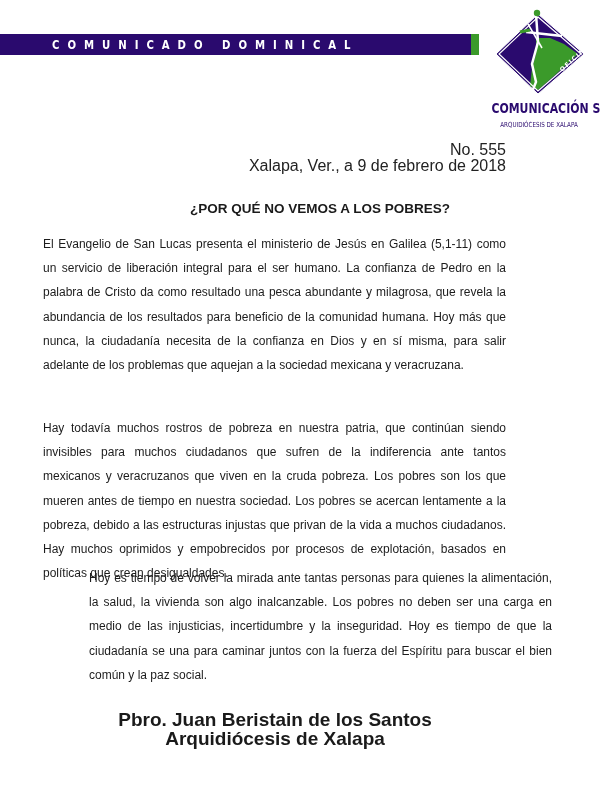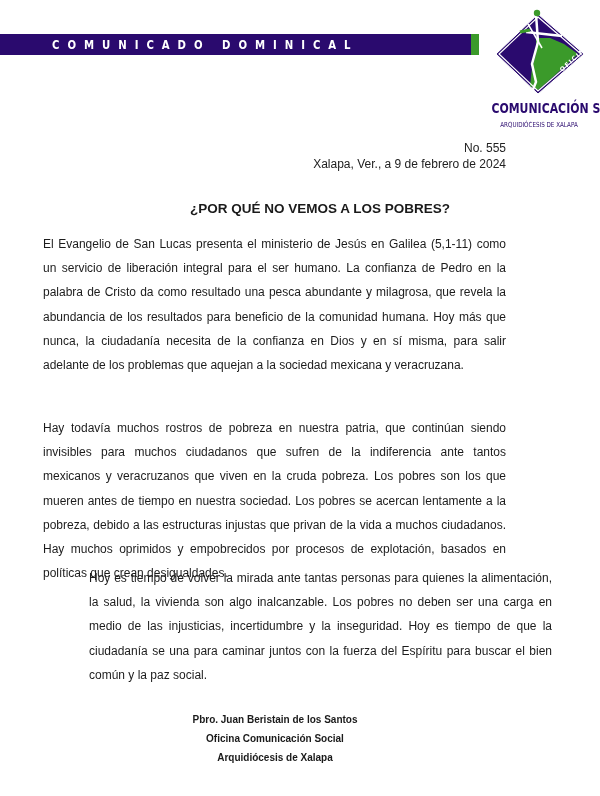--- a/index.html
+++ b/index.html
@@ -78,21 +78,21 @@
     font-family: "DejaVu Sans", sans-serif;
     font-size: 7px;
     white-space: nowrap;
     transform: scaleX(0.8);
     transform-origin: center center;
   }
   .meta {
     position: absolute;
     right: 94px;
     text-align: right;
-    font-size: 12px;
+    font-size: 16px;
     color: #222;
     white-space: nowrap;
   }
   .meta.no { top: 141px; }
   .meta.date { top: 157px; }
   .title {
     position: absolute;
     left: 0;
     top: 201px;
     width: 640px;
@@ -114,21 +114,21 @@
   .p1 { top: 220px; }
   .p2 { top: 404px; }
   .p3 { top: 554px; margin-left: 46px; }
   .signature {
     position: absolute;
     left: 0;
     top: 710px;
     width: 550px;
     text-align: center;
     font-weight: bold;
-    font-size: 10px;
+    font-size: 19px;
     line-height: 19.2px;
     color: #1a1a1a;
   }
 </style>
 </head>
 <body>
 
 <div class="banner"></div>
 <div class="banner-green"></div>
 <div class="banner-text">COMUNICADO DOMINICAL</div>
@@ -147,25 +147,24 @@
   <circle cx="45" cy="5" r="3.2" fill="#3b9a2a"></circle>
   <path d="M28,24 L38,22" stroke="#3b9a2a" stroke-width="3" fill="none"></path>
 
   <text x="70" y="64" fill="#ffffff" font-size="6" font-family="DejaVu Sans, sans-serif" font-weight="bold" transform="rotate(-42 70 64)" letter-spacing="1.5">OFICINA DE</text>
 </svg>
 
 <div class="logo-title">COMUNICACIÓN SOCIAL</div>
 <div class="logo-sub">ARQUIDIÓCESIS DE XALAPA</div>
 
 <div class="meta no">No. 555</div>
-<div class="meta date">Xalapa, Ver., a 9 de febrero de 2024</div>
+<div class="meta date">Xalapa, Ver., a 9 de febrero de 2018</div>
 
 <div class="title">¿POR QUÉ NO VEMOS A LOS POBRES?</div>
 
 <p class="body p1">El Evangelio de San Lucas presenta el ministerio de Jesús en Galilea (5,1-11) como un servicio de liberación integral para el ser humano. La confianza de Pedro en la palabra de Cristo da como resultado una pesca abundante y milagrosa, que revela la abundancia de los resultados para beneficio de la comunidad humana. Hoy más que nunca, la ciudadanía necesita de la confianza en Dios y en sí misma, para salir adelante de los problemas que aquejan a la sociedad mexicana y veracruzana.</p>
 <p class="body p2">Hay todavía muchos rostros de pobreza en nuestra patria, que continúan siendo invisibles para muchos ciudadanos que sufren de la indiferencia ante tantos mexicanos y veracruzanos que viven en la cruda pobreza. Los pobres son los que mueren antes de tiempo en nuestra sociedad. Los pobres se acercan lentamente a la pobreza, debido a las estructuras injustas que privan de la vida a muchos ciudadanos. Hay muchos oprimidos y empobrecidos por procesos de explotación, basados en políticas que crean desigualdades.</p>
 <p class="body p3">Hoy es tiempo de volver la mirada ante tantas personas para quienes la alimentación, la salud, la vivienda son algo inalcanzable. Los pobres no deben ser una carga en medio de las injusticias, incertidumbre y la inseguridad. Hoy es tiempo de que la ciudadanía se una para caminar juntos con la fuerza del Espíritu para buscar el bien común y la paz social.</p>
 
 <div class="signature">
   <div>Pbro. Juan Beristain de los Santos</div>
-  <div>Oficina Comunicación Social</div>
   <div>Arquidiócesis de Xalapa</div>
 </div>
 
 </body></html>

